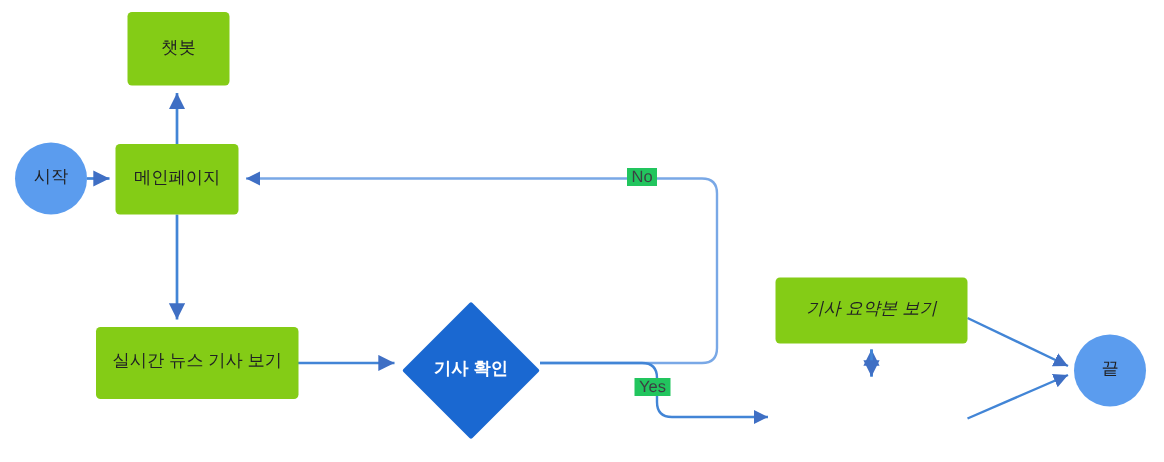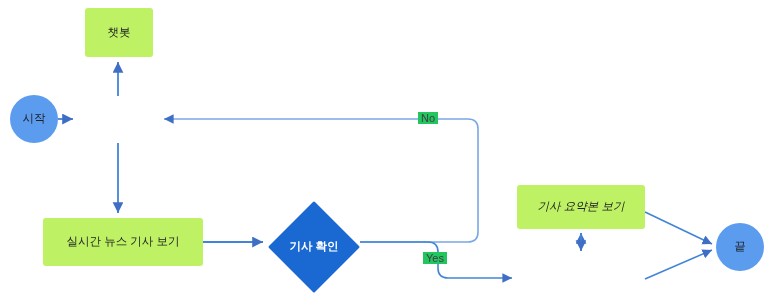--- a/index.html
+++ b/index.html
@@ -27,21 +27,21 @@
   .node {
     position: absolute;
     display: flex;
     align-items: center;
     justify-content: center;
     text-align: center;
     box-sizing: border-box;
     line-height: 1.15;
   }
   .node.process {
-    background: #bef264;
+    background: #84cc16;
     border-radius: 3px;
     color: #202124;
     font-size: 11.5px;
     font-weight: 500;
   }
   .node.terminator {
     border-radius: 50%;
     background: #5b9cee;
     color: #202124;
     font-size: 11.5px;
@@ -126,22 +126,25 @@
   </svg>
 
   <div class="node terminator" style="left:10px; top:95px; width:48px; height:48px;">
     <span>시작</span>
   </div>
 
   <div class="node process" style="left:85px; top:8px; width:68px; height:49px;">
     <span>챗봇</span>
   </div>
 
+  <div class="node process" style="left:77px; top:96px; width:82px; height:47px;">
+    <span>메인페이지</span>
+  </div>
 
-  <div class="node process" style="left:43px; top:218px; width:160px; height:48px;">
+  <div class="node process" style="left:64px; top:218px; width:135px; height:48px;">
     <span>실시간 뉴스 기사 보기</span>
   </div>
 
   <div class="node decision" style="left:268px; top:201px; width:92px; height:92px;">
     <span class="diamond-shape"></span>
     <span class="diamond-label">기사 확인</span>
   </div>
 
   <div class="node process" style="left:517px; top:185px; width:128px; height:44px;font-style:italic;">
     <span>기사 요약본 보기</span>

